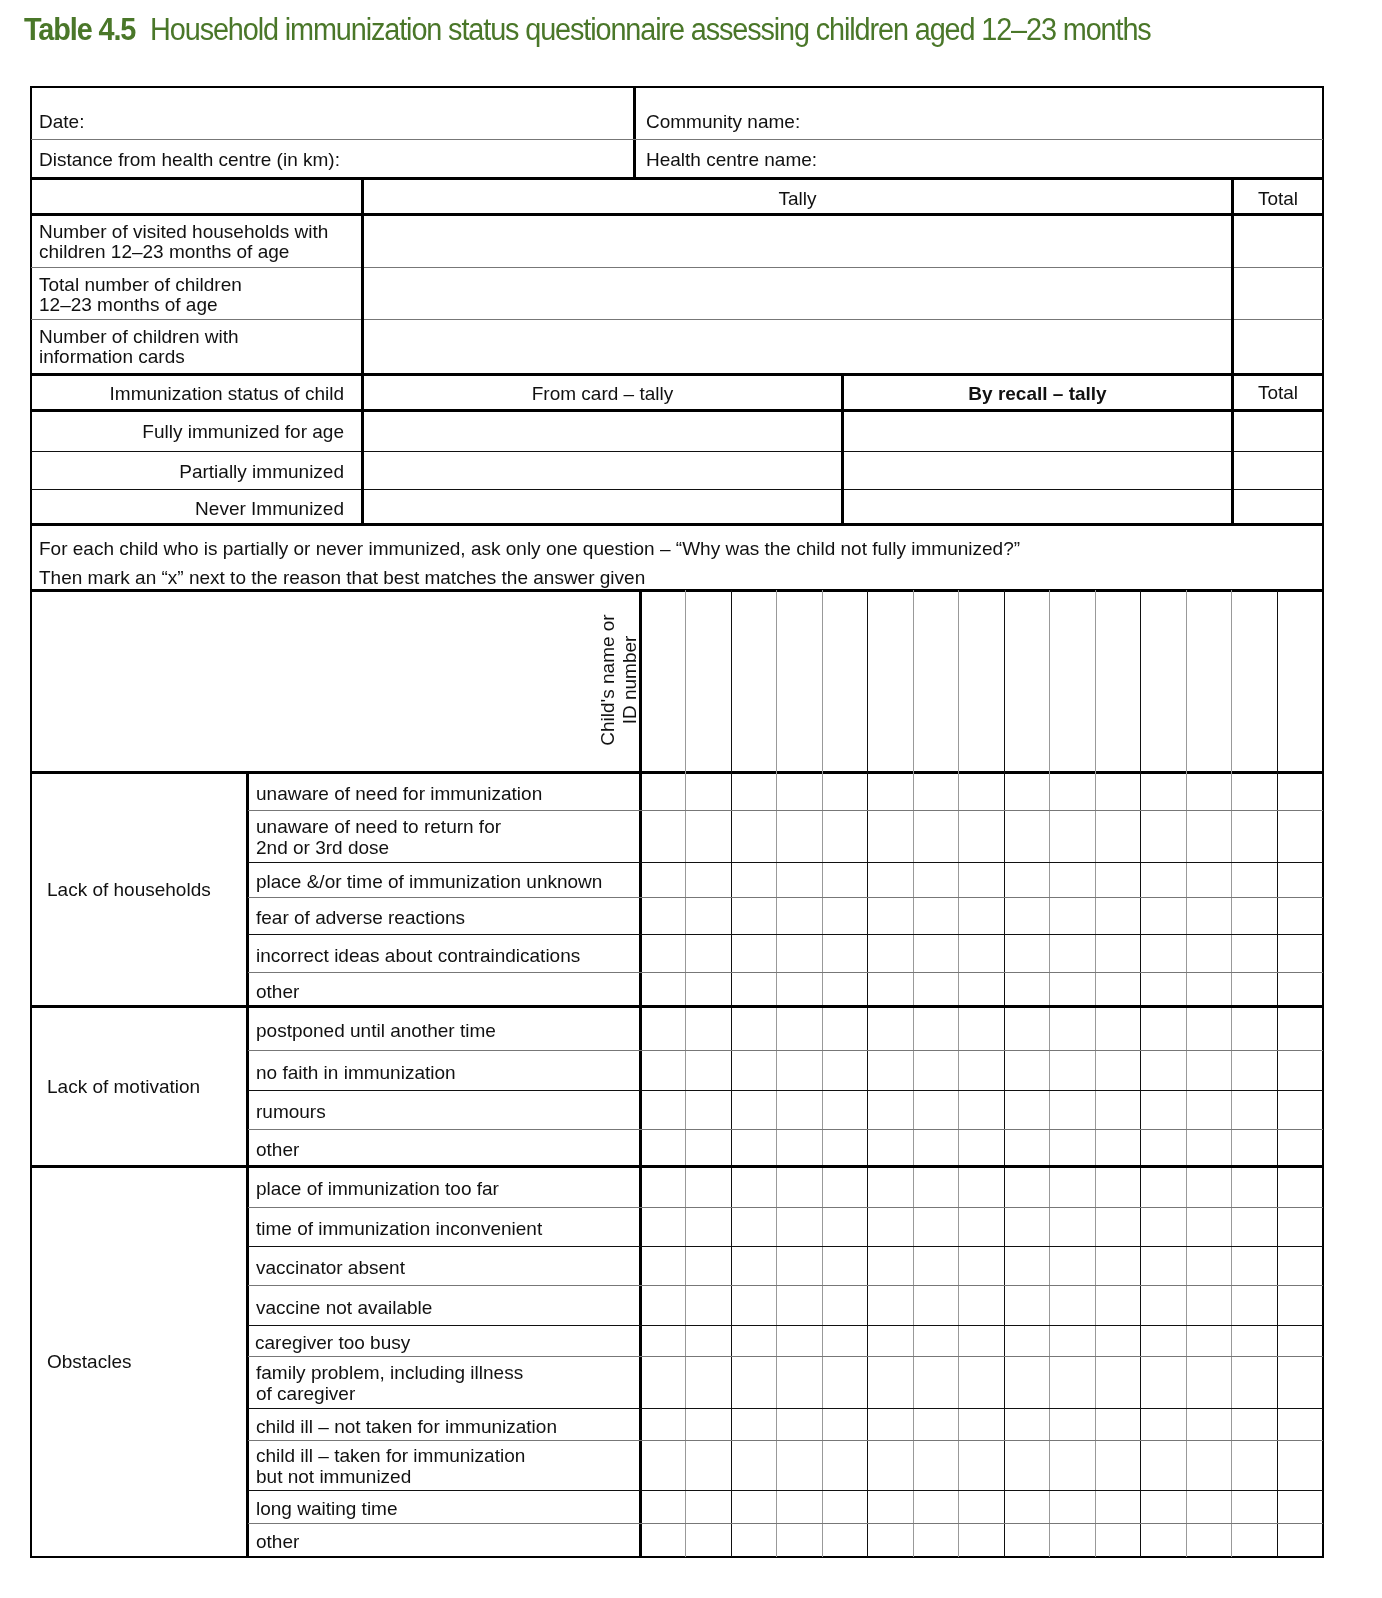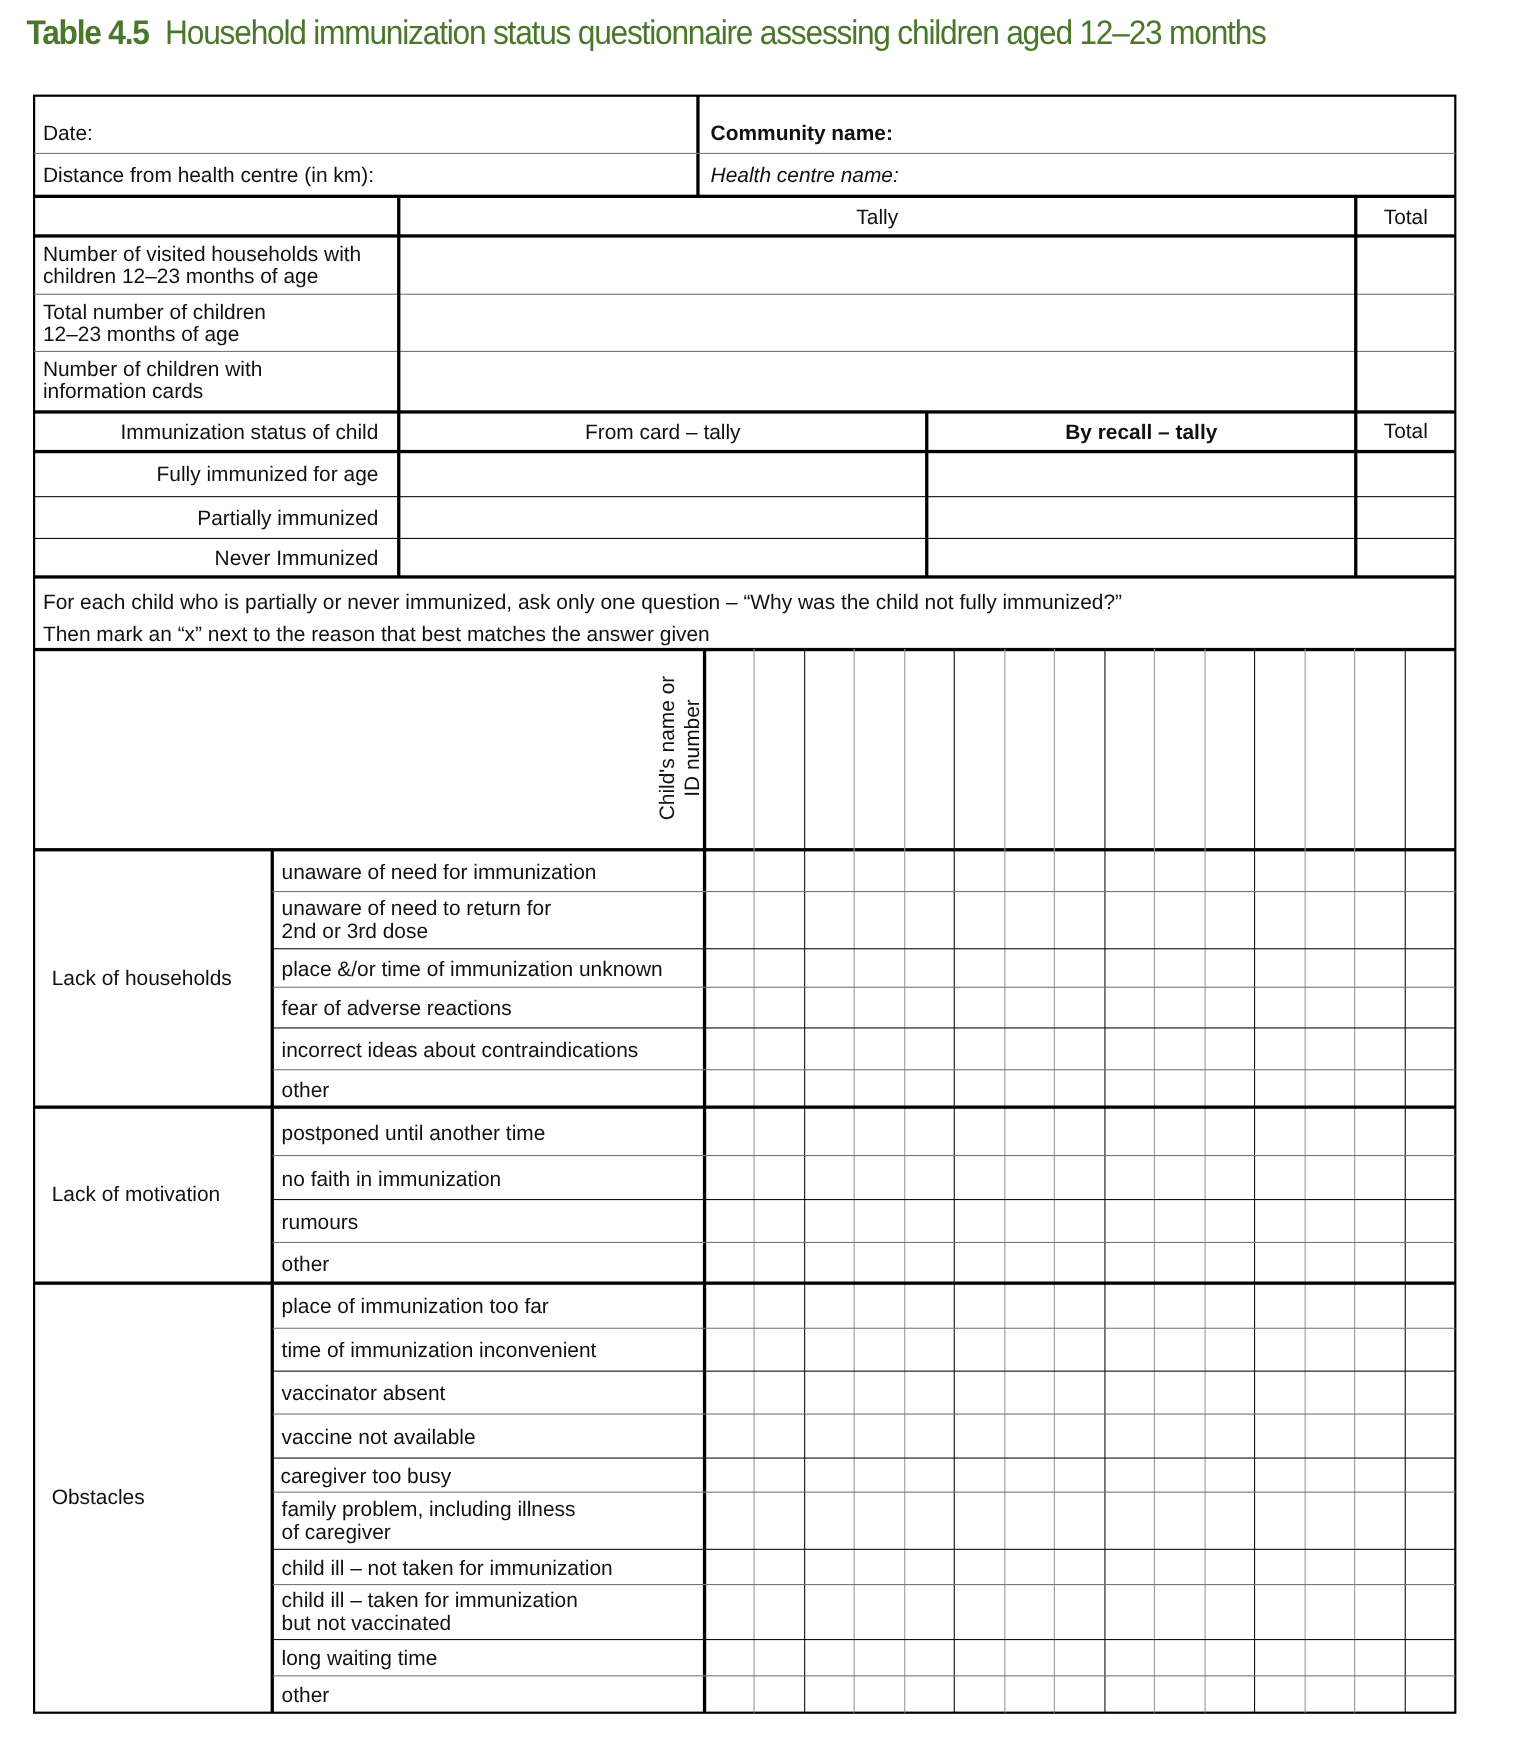--- a/index.html
+++ b/index.html
@@ -40,24 +40,24 @@
     <div class="vl thick-v" style="left:633px; top:87px; height:92px;"></div>
     <div class="hl thin-h" style="left:31px; top:139px; width:1292px;"></div>
 
     <div class="cell" style="left:31px; top:88px; width:602px; height:51px;">
       <span class="txt" style="left:8px; top:23px;">Date:</span>
     </div>
     <div class="cell" style="left:31px; top:140px; width:602px; height:38px;">
       <span class="txt" style="left:8px; top:9px;">Distance from health centre (in km):</span>
     </div>
     <div class="cell" style="left:636px; top:88px; width:686px; height:51px;">
-      <span class="txt" style="left:10px; top:23px;font-weight:bold;">Community name:</span>
+      <span class="txt" style="left:10px; top:23px;">Community name:</span>
     </div>
     <div class="cell" style="left:636px; top:140px; width:686px; height:38px;">
-      <span class="txt" style="left:10px; top:9px;font-style:italic;">Health centre name:</span>
+      <span class="txt" style="left:10px; top:9px;">Health centre name:</span>
     </div>
   </div>
 
   <div>
     <div class="hl thick-h" style="left:31px; top:177px; width:1292px;"></div>
     <div class="hl thick-h" style="left:31px; top:213px; width:1292px;"></div>
     <div class="hl thin-h" style="left:31px; top:267px; width:1292px;"></div>
     <div class="hl thin-h" style="left:31px; top:319px; width:1292px;"></div>
     <div class="vl thick-v" style="left:361px; top:178px; height:197px;"></div>
     <div class="vl thick-v" style="left:1231px; top:178px; height:197px;"></div>
@@ -499,21 +499,21 @@
           <div class="cell" style="left:801px; top:1px; width:43px; height:30px;"></div>
           <div class="cell" style="left:847px; top:1px; width:43px; height:30px;"></div>
           <div class="cell" style="left:892px; top:1px; width:43px; height:30px;"></div>
           <div class="cell" style="left:938px; top:1px; width:43px; height:30px;"></div>
           <div class="cell" style="left:983px; top:1px; width:43px; height:30px;"></div>
           <div class="cell" style="left:1029px; top:1px; width:43px; height:30px;"></div>
         </div>
         <div class="hl thin-h" style="left:248px; top:1440px; width:1075px;"></div>
         <div class="cell" style="left:249px; top:1440px; width:1073px; height:50px;">
           <span class="txt" style="left:7px; top:5px;">child ill – taken for immunization</span>
-          <span class="txt" style="left:7px; top:26px;">but not vaccinated</span>
+          <span class="txt" style="left:7px; top:26px;">but not immunized</span>
           <div class="cell" style="left:392px; top:1px; width:43px; height:48px;"></div>
           <div class="cell" style="left:437px; top:1px; width:43px; height:48px;"></div>
           <div class="cell" style="left:483px; top:1px; width:43px; height:48px;"></div>
           <div class="cell" style="left:528px; top:1px; width:43px; height:48px;"></div>
           <div class="cell" style="left:574px; top:1px; width:43px; height:48px;"></div>
           <div class="cell" style="left:619px; top:1px; width:43px; height:48px;"></div>
           <div class="cell" style="left:665px; top:1px; width:43px; height:48px;"></div>
           <div class="cell" style="left:710px; top:1px; width:43px; height:48px;"></div>
           <div class="cell" style="left:756px; top:1px; width:43px; height:48px;"></div>
           <div class="cell" style="left:801px; top:1px; width:43px; height:48px;"></div>

